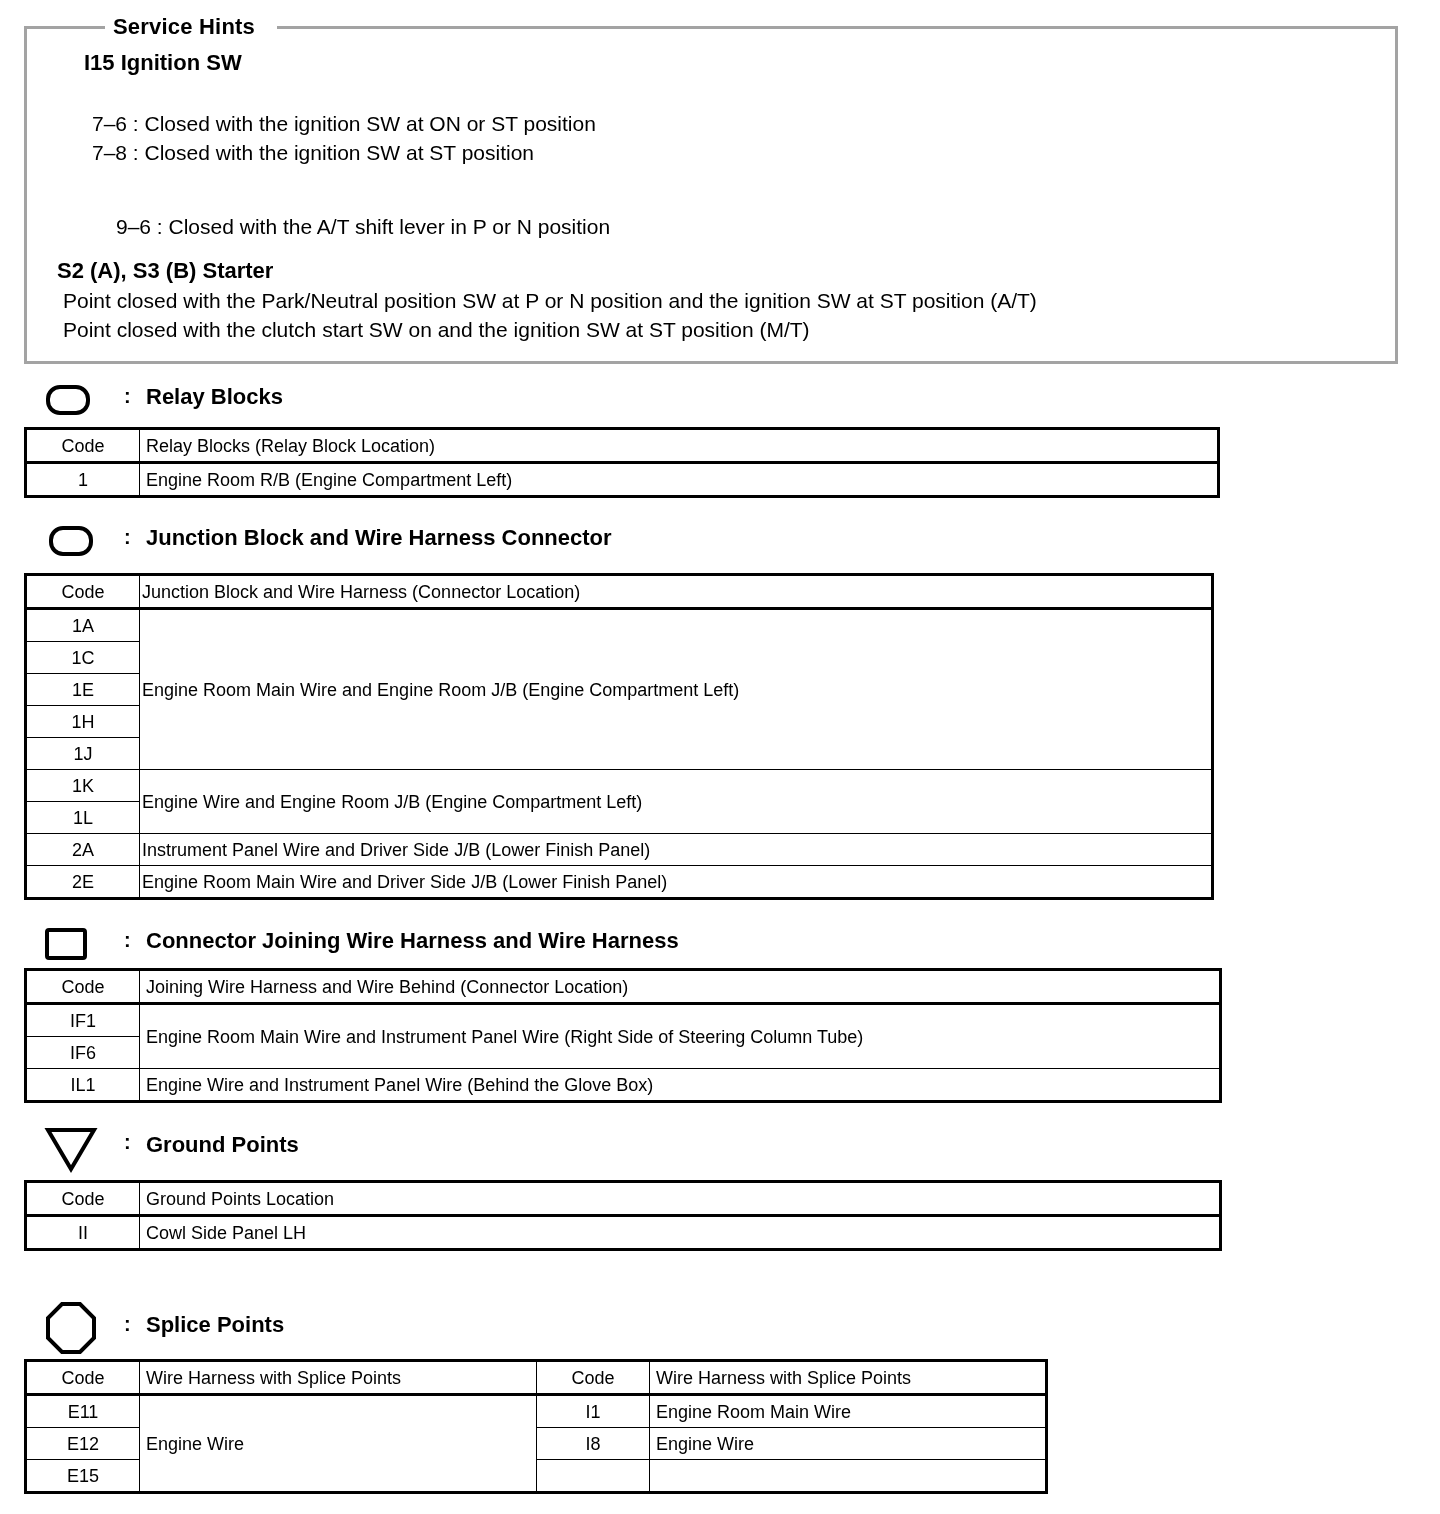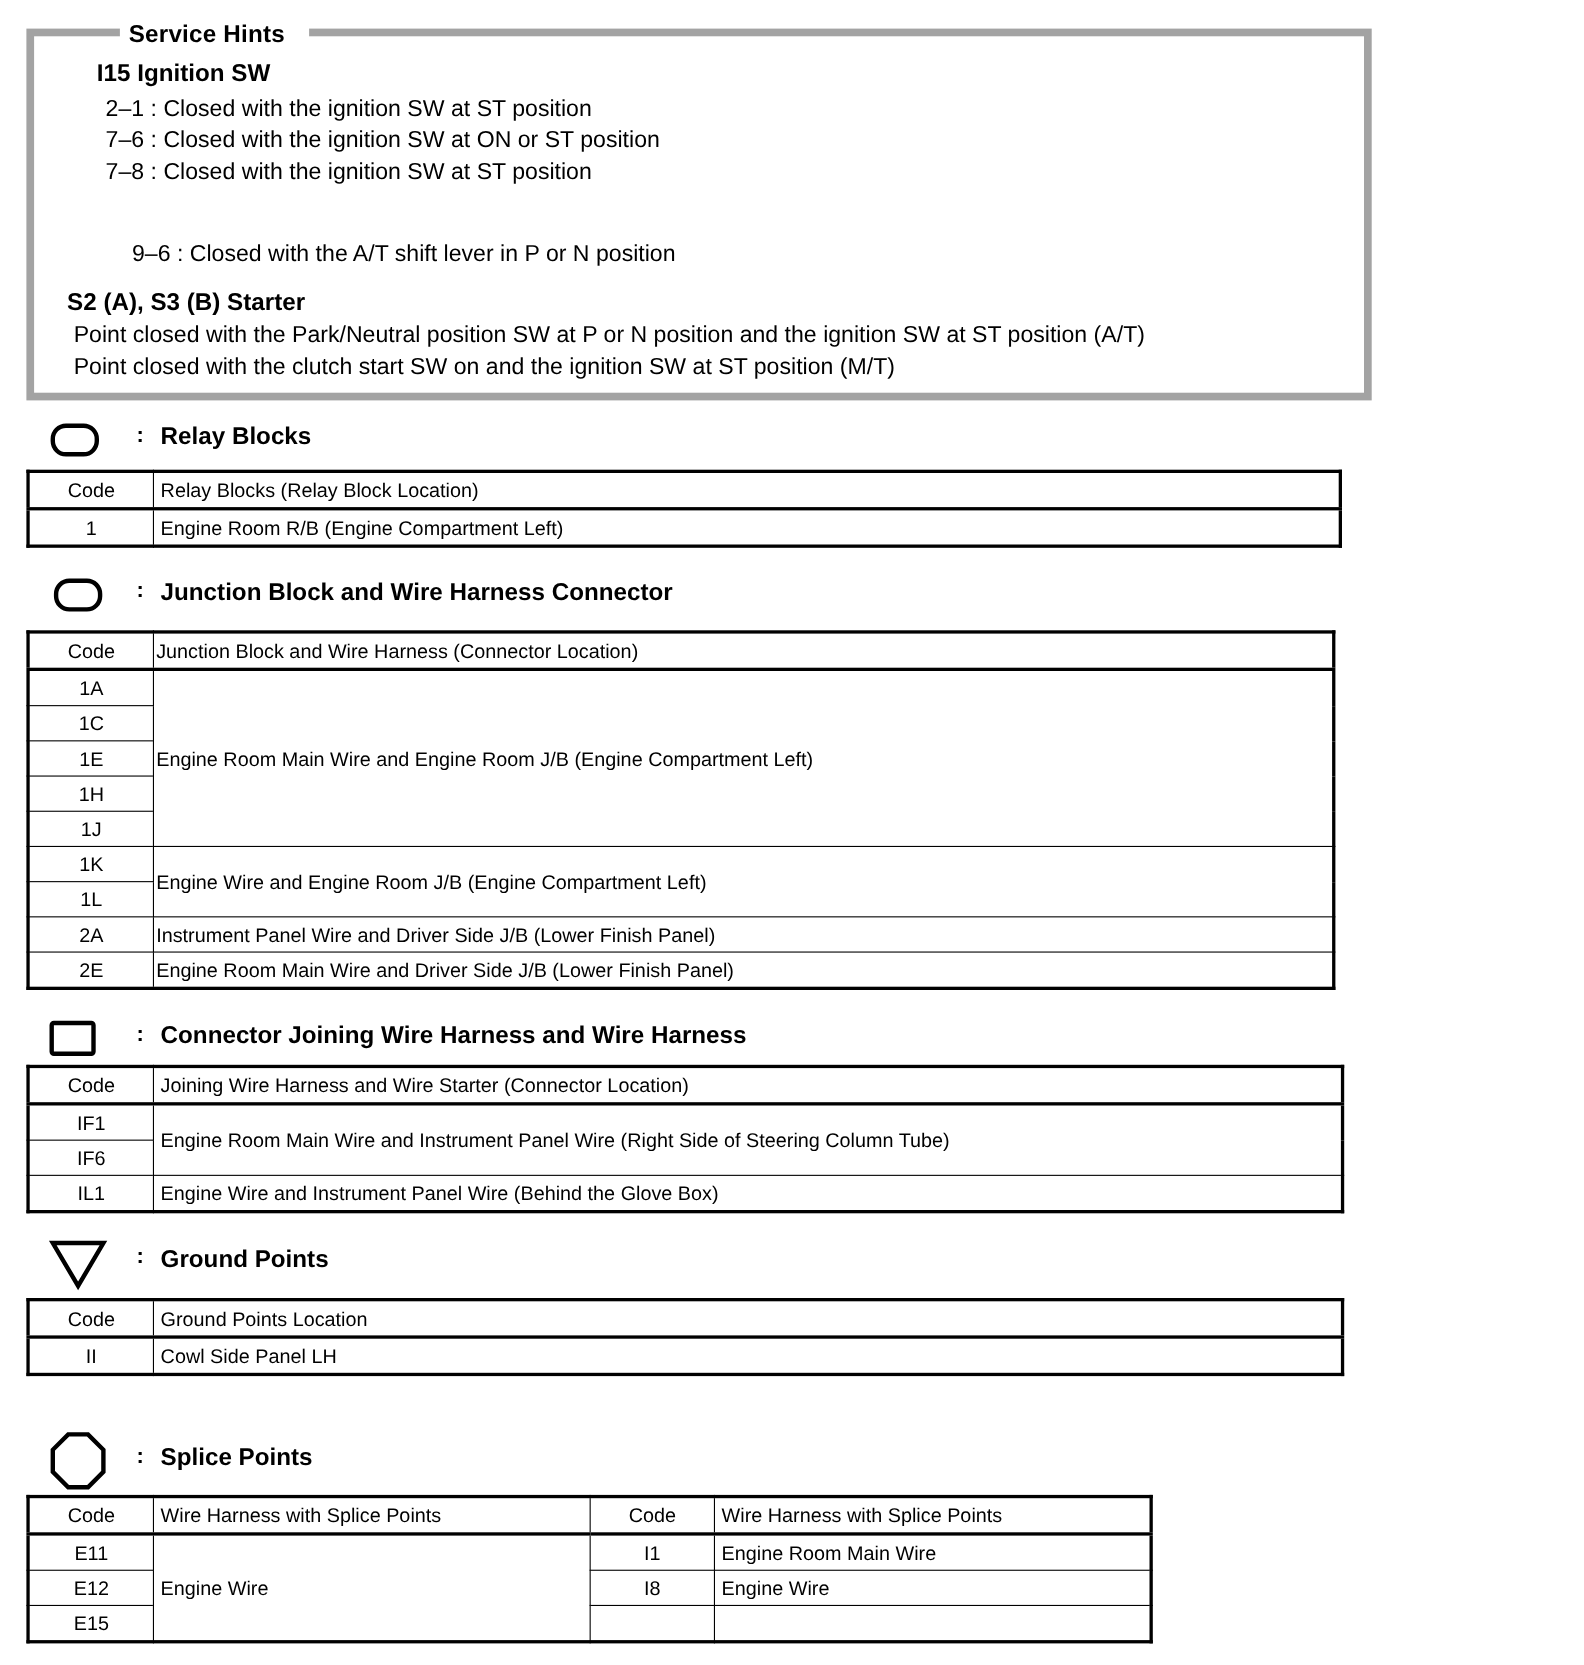--- a/index.html
+++ b/index.html
@@ -2,22 +2,22 @@
 <html><head>
 <meta charset="utf-8">
 <style>
   html, body { margin: 0; padding: 0; background: #ffffff; }
   body {
     width: 1440px; height: 1514px; position: relative; overflow: hidden;
     font-family: "Liberation Sans", "DejaVu Sans", sans-serif; color: #000;
   }
   
   .hints {
-    position: absolute; left: 24px; top: 26px; width: 1223px; height: 338px;
-    border: 7px solid #a3a3a3; box-sizing: border-box;
+    position: absolute; left: 24px; top: 26px; width: 1374px; height: 338px;
+    border: 3px solid #a3a3a3; box-sizing: border-box;
   }
   .hints-title {
     position: absolute; left: 78px; top: -17px; background: #fff;
     padding: 0 22px 0 8px; font-size: 22px; font-weight: bold; line-height: 30px;
     letter-spacing: 0.2px;
   }
   .hint-head {
     position: absolute; left: 30px; font-size: 22px; font-weight: bold; line-height: 28px;
   }
   .hint-line {
@@ -40,21 +40,20 @@
   table.grid tr.head td { border-bottom: 3px solid #000; }
   table.grid td.code { width: 100px; text-align: center; }
 </style>
 </head>
 <body>
 
 <div class="hints">
   <div class="hints-title">Service Hints</div>
 
   <div class="hint-head" style="top:20px;margin-left:27px;">I15  Ignition SW</div>
-  <div class="hint-line" style="left:65px; top:52px;">2–1 : Closed with the ignition SW at ST position</div>
   <div class="hint-line" style="left:65px; top:81px;">7–6 : Closed with the ignition SW at ON or ST position</div>
   <div class="hint-line" style="left:65px; top:110px;">7–8 : Closed with the ignition SW at ST position</div>
 
   <div class="hint-line" style="left:65px; top:184px;margin-left:24px;">9–6 : Closed with the A/T shift lever in P or N position</div>
 
   <div class="hint-head" style="top:228px;">S2 (A), S3 (B)  Starter</div>
   <div class="hint-line" style="left:36px; top:258px;">Point closed with the Park/Neutral position SW at P or N position and the ignition SW at ST position (A/T)</div>
   <div class="hint-line" style="left:36px; top:287px;">Point closed with the clutch start SW on and the ignition SW at ST position (M/T)</div>
 </div>
 
@@ -129,21 +128,21 @@
   <svg class="sec-icon" width="48" height="36">
     <rect x="3" y="4" width="38" height="28" rx="2" ry="2" fill="none" stroke="#000" stroke-width="4"></rect>
   </svg>
   <span class="sec-colon" style="top:2px;">:</span>
   <span class="sec-title" style="top:1px;">Connector Joining Wire Harness and Wire Harness</span>
 </div>
 <table class="grid" style="top:968px; width:1198px;">
   <tbody>
       <tr class="head">
     <td class="code">Code</td>
-    <td>Joining Wire Harness and Wire Starter (Connector Location)</td>
+    <td>Joining Wire Harness and Wire Behind (Connector Location)</td>
   </tr>
   <tr>
     <td class="code">IF1</td>
     <td rowspan="2">Engine Room Main Wire and Instrument Panel Wire (Right Side of Steering Column Tube)</td>
   </tr>
   <tr>
         <td class="code">IF6</td>
       </tr>
   <tr>
     <td class="code">IL1</td>

